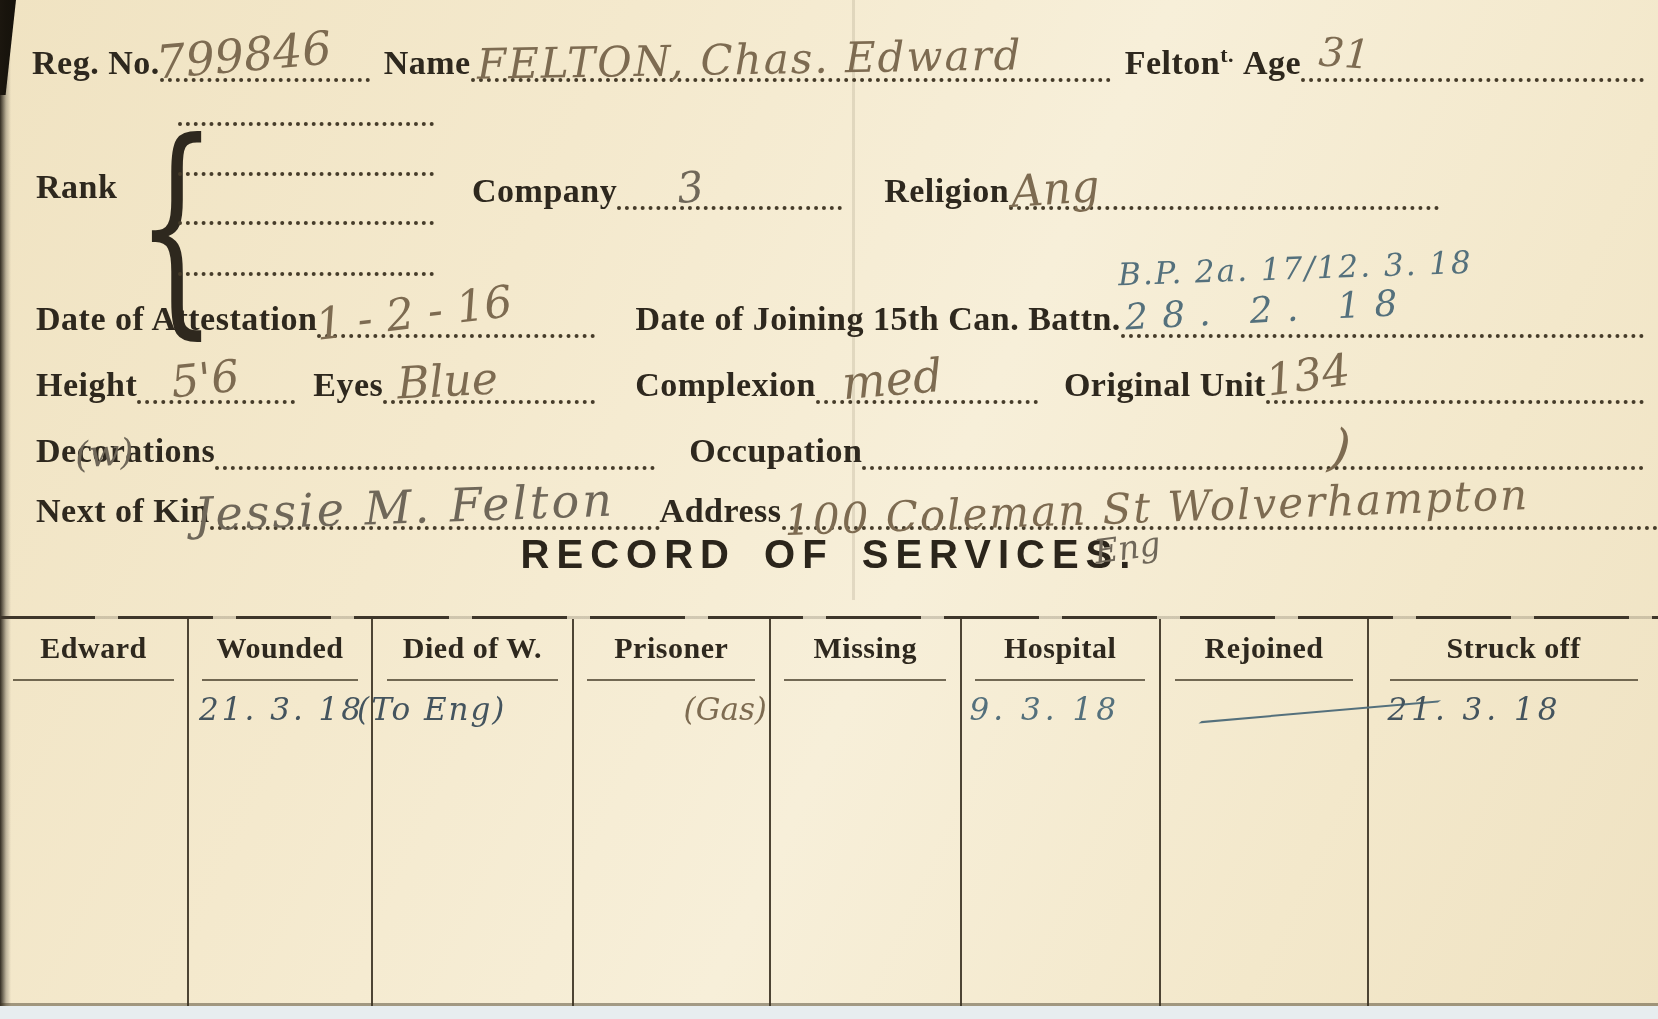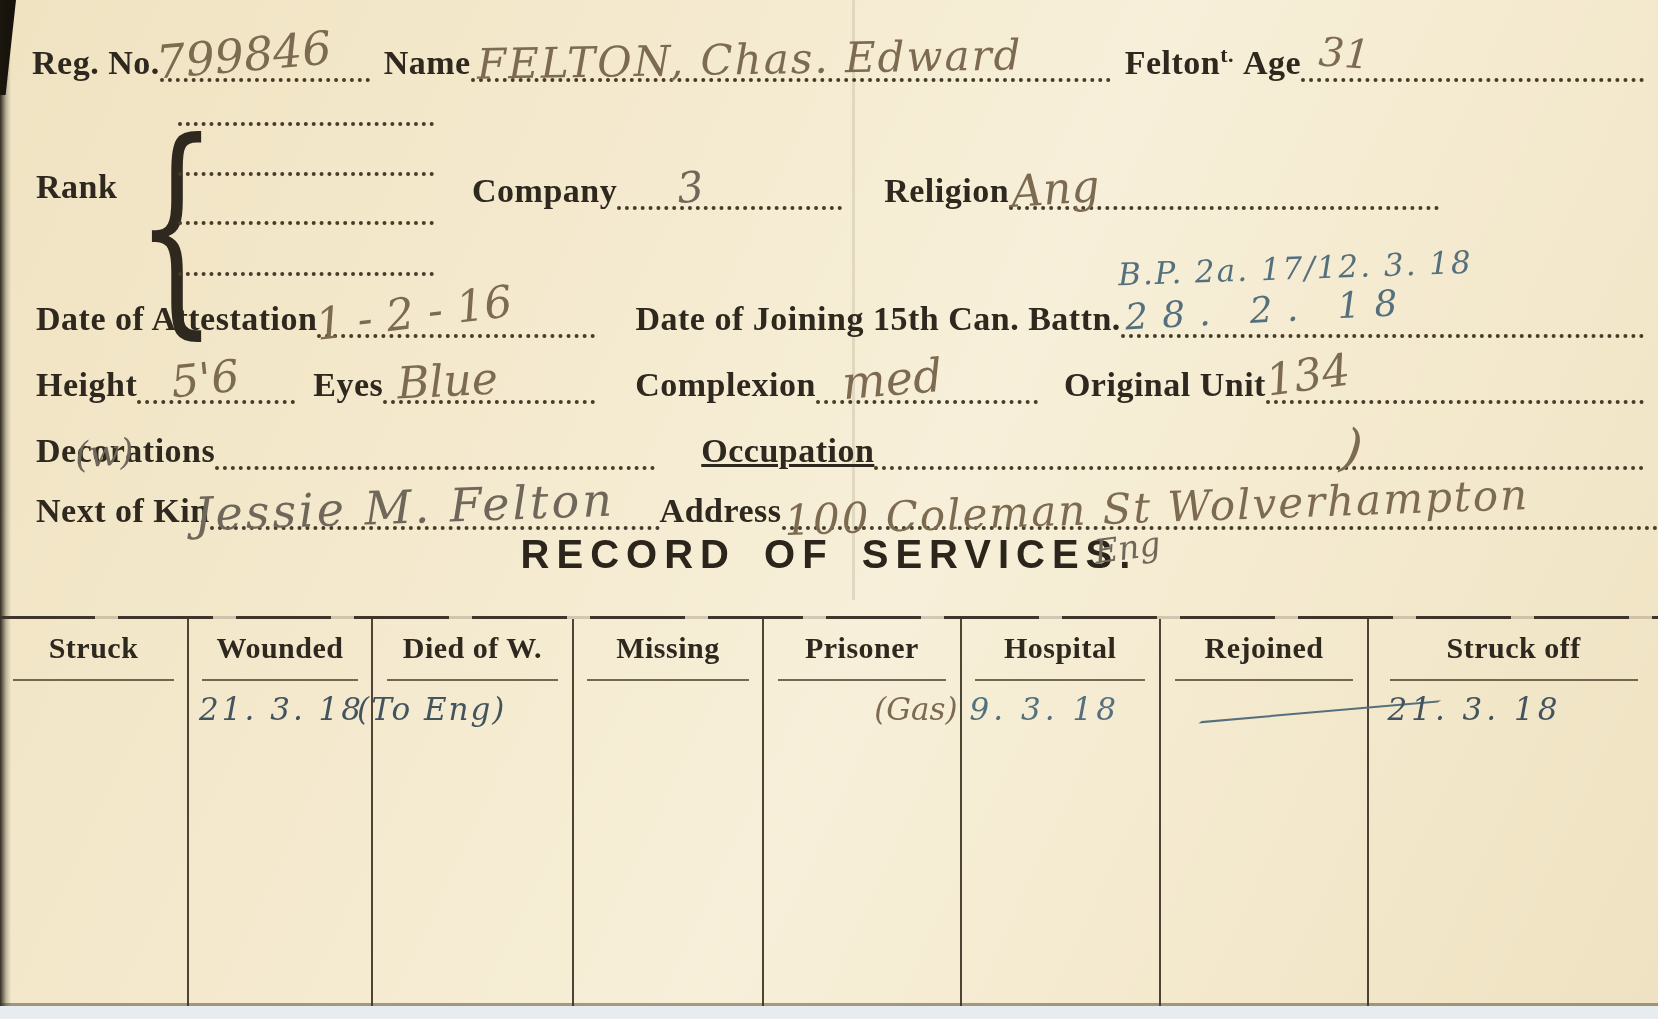--- a/index.html
+++ b/index.html
@@ -135,21 +135,21 @@
     <span class="dots" style="flex:1;">
       <span class="hw pen" style="font-size:44px; left:0px; bottom:0px; transform:rotate(-8deg);">134</span>
     </span>
   </div>
 
   <div class="row" style="left:36px; top:426px; right:14px; height:44px;">
     <span class="lbl">Decorations</span>
     <span class="dots" style="width:440px;">
       <span class="hw pen"></span>
     </span>
-    <span class="lbl" style="margin-left:46px;text-decoration:underline;">Occupation</span>
+    <span class="lbl" style="margin-left:34px;">Occupation</span>
     <span class="dots" style="flex:1;">
       <span class="hw pen"></span>
       <span class="hw pen" style="left:468px; bottom:-12px; font-size:52px; transform:rotate(8deg);">)</span>
     </span>
   </div>
 
   <div class="hw pencil" style="position:absolute; left:94px; top:432px; font-size:36px; transform:rotate(-4deg);">(w)</div>
 
   <div class="row" style="left:36px; top:484px; right:0px; height:46px;">
     <span class="lbl">Next of Kin</span>
@@ -164,43 +164,43 @@
 
   <div class="title-row">
     <span class="title">RECORD OF SERVICES.</span>
     <span class="title-note pencil hw" style="position:absolute;">Eng</span>
   </div>
 
   <div class="svc">
     <div class="svc-topline"></div>
     <div class="svc-cols">
       <div class="col c1 bordered">
-        <div class="hdr">Struck</div>
+        <div class="hdr">Edward</div>
         <div class="hdr-line"></div>
         <div class="entry"></div>
       </div>
       <div class="col c2 bordered">
         <div class="hdr">Wounded</div>
         <div class="hdr-line"></div>
         <div class="entry e-wounded ink">21. 3. 18</div>
       </div>
       <div class="col c3 bordered">
         <div class="hdr">Died of W.</div>
         <div class="hdr-line"></div>
         <div class="entry e-died ink">(To Eng)</div>
       </div>
+      <div class="col c5 bordered">
+        <div class="hdr">Prisoner</div>
+        <div class="hdr-line"></div>
+        <div class="entry e-prisoner pen">(Gas)</div>
+      </div>
       <div class="col c4 bordered">
         <div class="hdr">Missing</div>
         <div class="hdr-line"></div>
         <div class="entry"></div>
-      </div>
-      <div class="col c5 bordered">
-        <div class="hdr">Prisoner</div>
-        <div class="hdr-line"></div>
-        <div class="entry e-prisoner pen">(Gas)</div>
       </div>
       <div class="col c6 bordered">
         <div class="hdr">Hospital</div>
         <div class="hdr-line"></div>
         <div class="entry e-hospital blue">9. 3. 18</div>
       </div>
       <div class="col c7 bordered">
         <div class="hdr">Rejoined</div>
         <div class="hdr-line"></div>
         <div class="entry e-rejoined blue"><span class="dash-mark">—</span></div>

